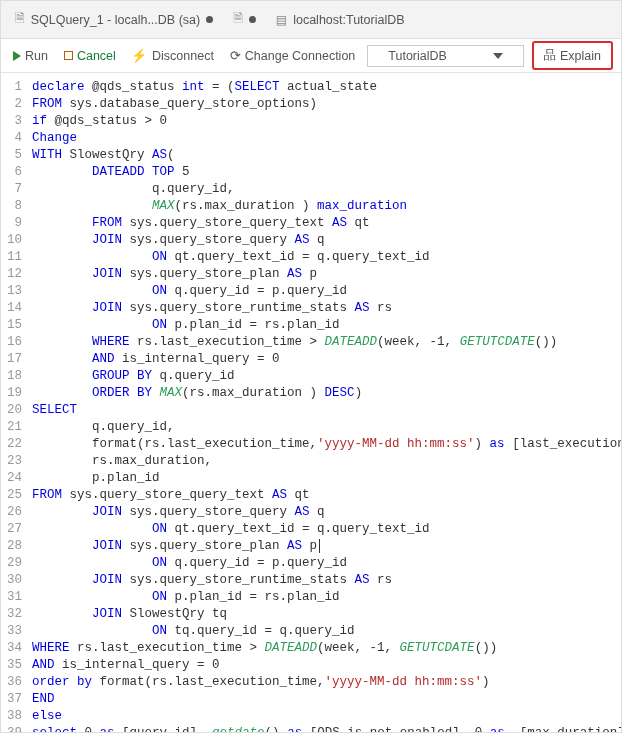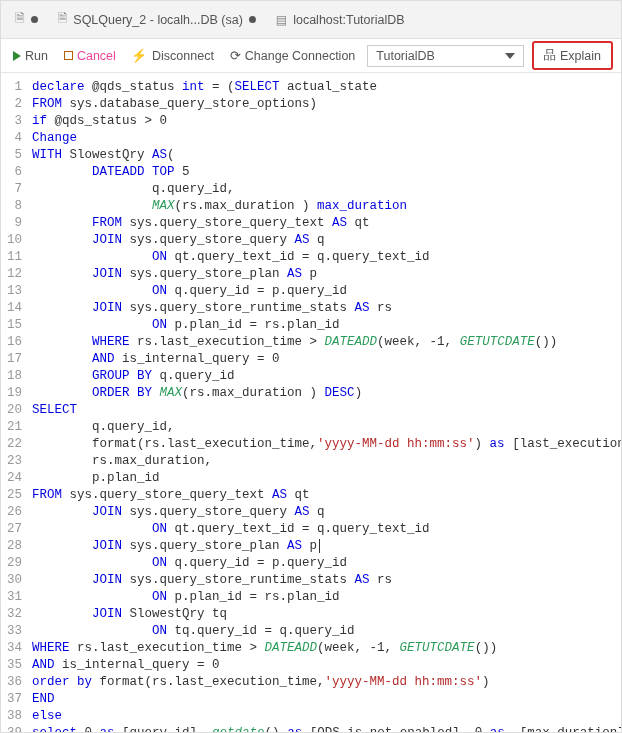--- a/index.html
+++ b/index.html
@@ -59,30 +59,30 @@
   }
   .tb-run .tri {
     width: 0; height: 0;
     border-left: 8px solid #2e8b32;
     border-top: 5px solid transparent;
     border-bottom: 5px solid transparent;
   }
   .tb-cancel .sq {
     width: 9px; height: 9px; border: 1.5px solid #b85c00;
   }
-  .tb-cancel { color: #ec4899; }
+  .tb-cancel { color: #15803d; }
   .tb-disc .plug, .tb-chg .plug {
     font-size: 13px;
   }
   .db-select {
     display: flex;
     align-items: center;
     justify-content: space-between;
     border: 1px solid #ccc;
-    padding: 3px 8px;
+    padding: 3px 20px;
     width: 160px;
     background: #fff;
     cursor: pointer;
     font-size: 12.5px;
   }
   .db-select .chev {
     width: 0; height: 0;
     border-left: 5px solid transparent;
     border-right: 5px solid transparent;
     border-top: 6px solid #555;
@@ -131,25 +131,25 @@
     vertical-align: middle;
     margin-left: 2px;
   }
 </style>
 </head>
 <body>
 
 <div class="tabs">
   <div class="tab">
     <span class="tab-icon">🗎</span>
+    <span>SQLQuery_1 - localh...DB (sa)</span>
     <span class="dot"></span>
   </div>
   <div class="tab">
     <span class="tab-icon">🗎</span>
-    <span>SQLQuery_2 - localh...DB (sa)</span>
     <span class="dot"></span>
   </div>
   <div class="tab">
     <span class="tab-icon">▤</span>
     <span>localhost:TutorialDB</span>
   </div>
 </div>
 
 <div class="toolbar">
   <div class="tb-btn tb-run">

